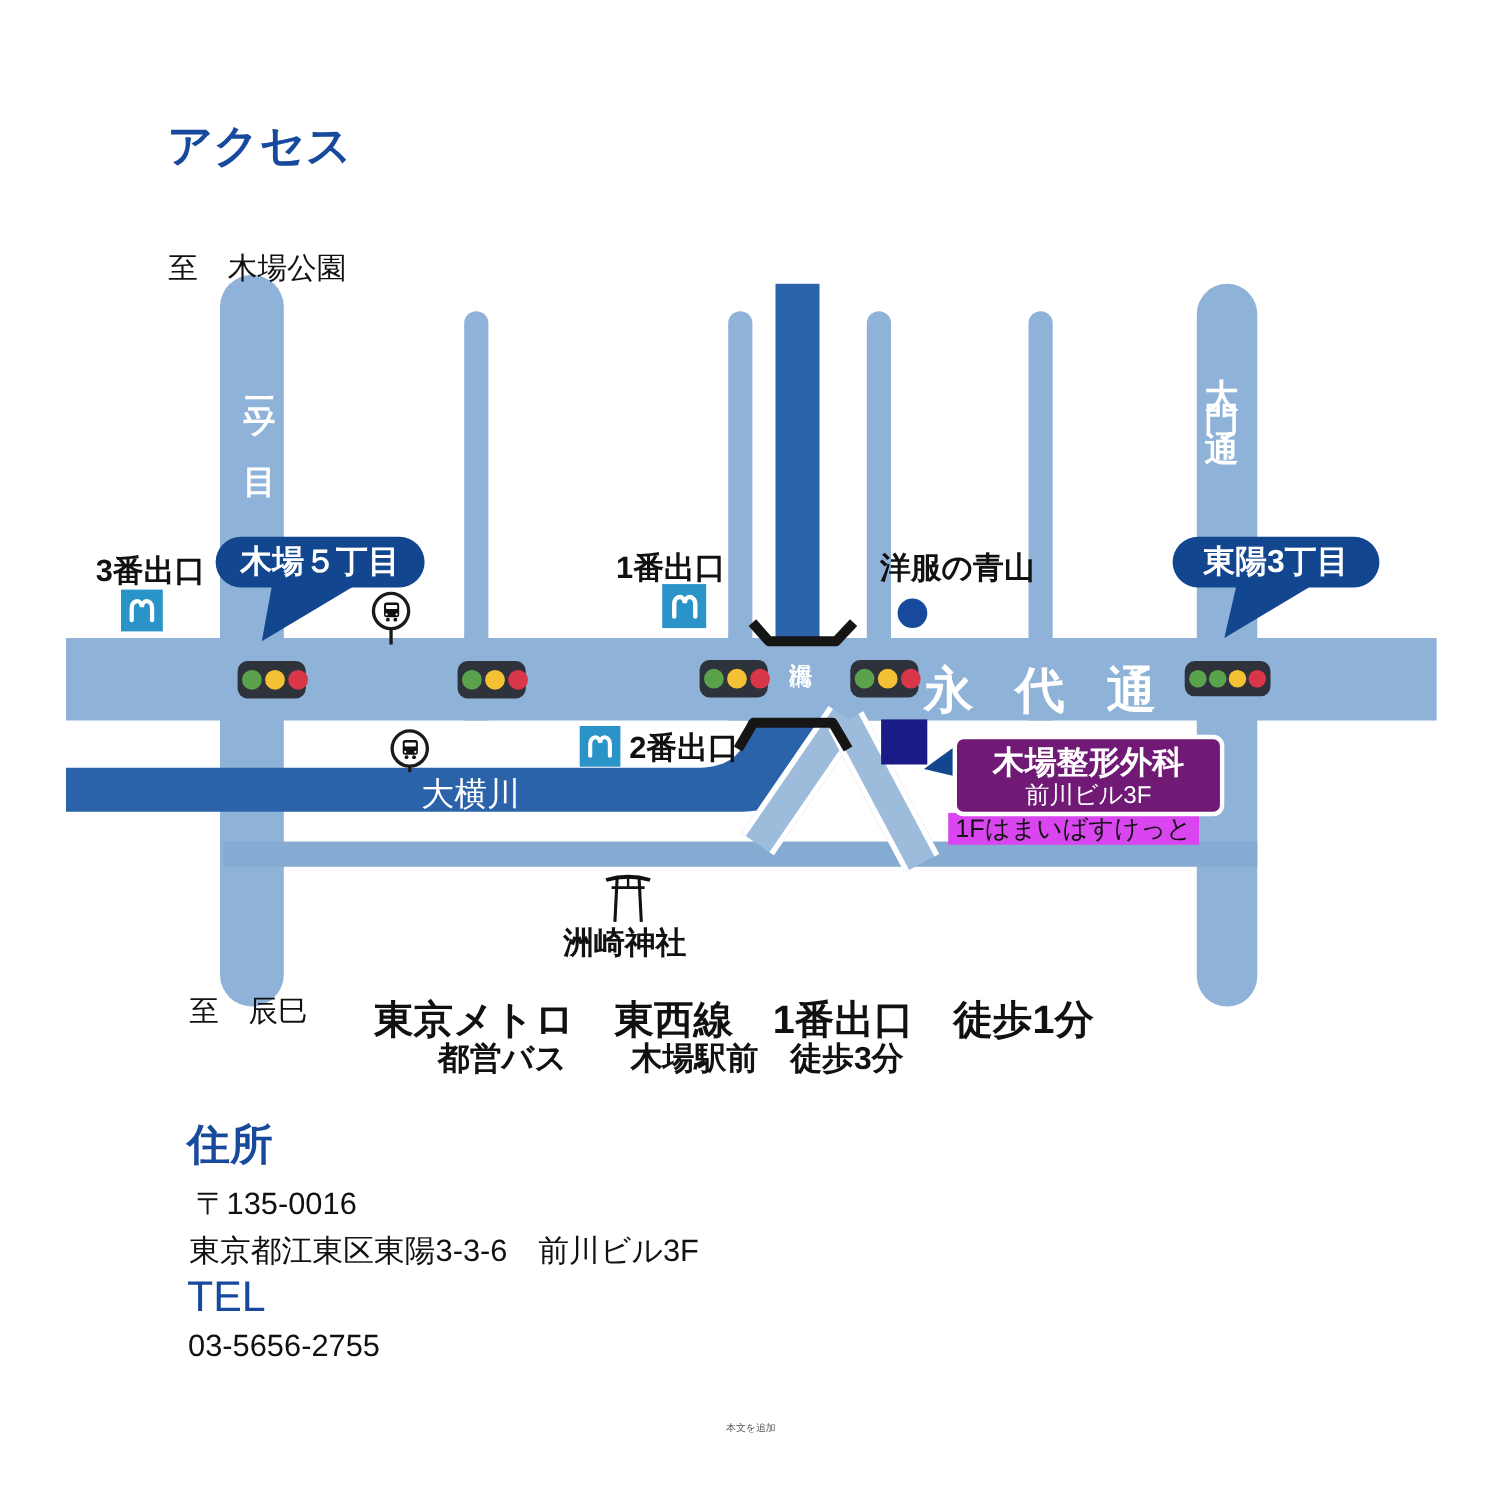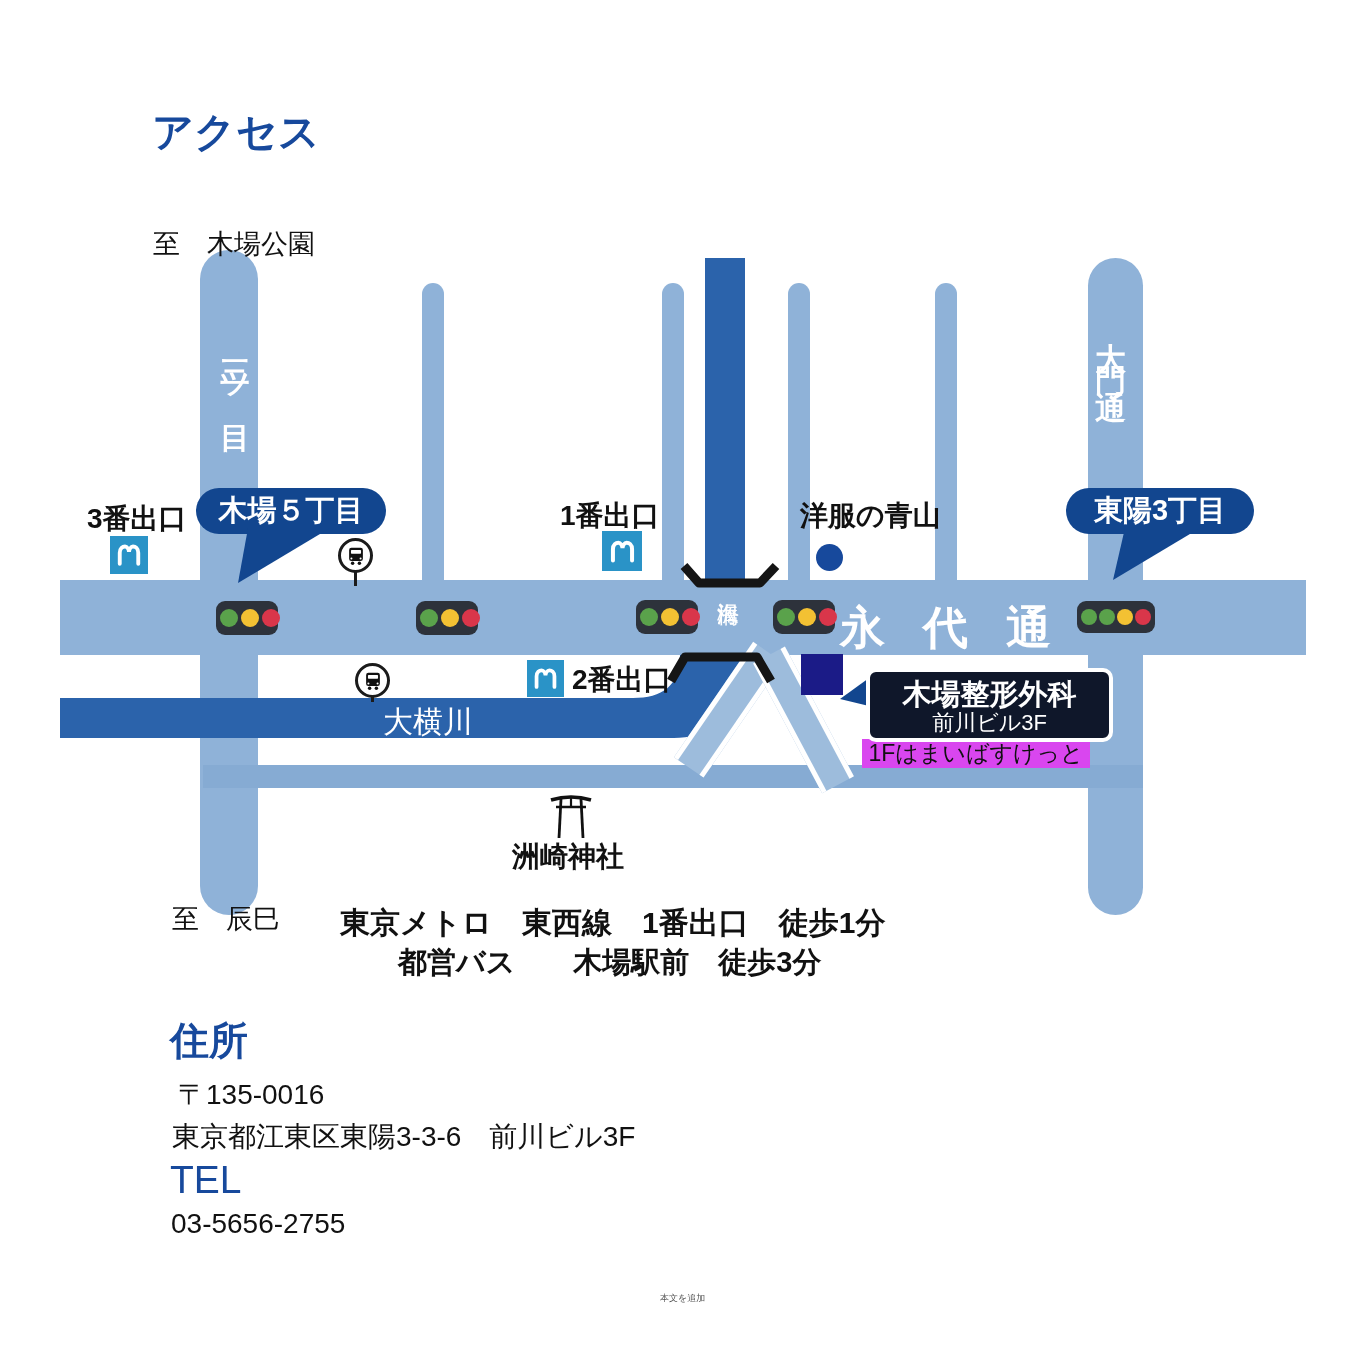--- a/index.html
+++ b/index.html
@@ -27,21 +27,21 @@
   .busstop{position:absolute;width:35px;height:35px;border-radius:50%;background:#fff;
            border:3px solid #1b1b1b;box-sizing:border-box;z-index:5;display:flex;
            align-items:center;justify-content:center;}
   .busstem{position:absolute;width:3px;background:#1b1b1b;z-index:4;}
   
   .metro{position:absolute;background:#2a93c7;z-index:5;display:flex;align-items:center;
          justify-content:center;}
   
   .bubble{position:absolute;background:#12468f;border-radius:24px;z-index:6;display:flex;
           align-items:center;justify-content:center;color:#fff;font-weight:600;}
-  .callout{position:absolute;background:#0f172a;border:4px solid #fff;border-radius:10px;
+  .callout{position:absolute;background:#701a75;border:4px solid #fff;border-radius:10px;
            z-index:7;color:#fff;text-align:center;box-sizing:border-box;}
   .blacktext{position:absolute;color:#111;font-weight:700;z-index:6;white-space:nowrap;}
   .plaintext{position:absolute;color:#111;z-index:6;white-space:nowrap;}
   svg.overlay{position:absolute;left:0;top:0;z-index:3;pointer-events:none;}
   svg.topoverlay{position:absolute;left:0;top:0;z-index:7;pointer-events:none;}
   .whitestrip{position:absolute;background:#d946ef;z-index:6;display:flex;align-items:center;
               justify-content:center;}
 </style>
 </head>
 <body>
@@ -180,21 +180,21 @@
 
   <svg class="abs" style="left:548px;top:792px;z-index:6;" width="46" height="48" viewBox="0 0 44 48">
     <path d="M2,8 Q22,2 42,8" stroke="#111" stroke-width="3.5" fill="none"></path>
     <line x1="7" y1="15" x2="37" y2="15" stroke="#111" stroke-width="2.5"></line>
     <line x1="12" y1="7" x2="10" y2="46" stroke="#111" stroke-width="2.8"></line>
     <line x1="32" y1="7" x2="34" y2="46" stroke="#111" stroke-width="2.8"></line>
     <line x1="22" y1="6" x2="22" y2="15" stroke="#111" stroke-width="2.2"></line>
   </svg>
   <div class="blacktext" style="left:512px;top:838px;font-size:28px;">洲崎神社</div>
 
-  <div class="blacktext" style="left:340px;top:903px;font-size:30px;">東京メトロ　東西線　1番出口　徒歩1分</div>
+  <div class="blacktext" style="left:340px;top:903px;font-size:36px;">東京メトロ　東西線　1番出口　徒歩1分</div>
   <div class="blacktext" style="left:398px;top:943px;font-size:29px;">都営バス　　木場駅前　徒歩3分</div>
 
   <div class="abs t-blue" style="left:170px;top:1014px;font-size:39px;font-weight:800;z-index:6;">住所</div>
   <div class="plaintext" style="left:178px;top:1076px;font-size:28px;">〒135-0016</div>
   <div class="plaintext" style="left:172px;top:1118px;font-size:28px;">東京都江東区東陽3-3-6　前川ビル3F</div>
   <div class="abs t-blue" style="left:170px;top:1158px;font-size:39px;font-weight:400;z-index:6;">TEL</div>
   <div class="plaintext" style="left:171px;top:1208px;font-size:28px;">03-5656-2755</div>
 
   <div class="plaintext" style="left:660px;top:1292px;font-size:9px;color:#555;z-index:6;">本文を追加</div>
 

